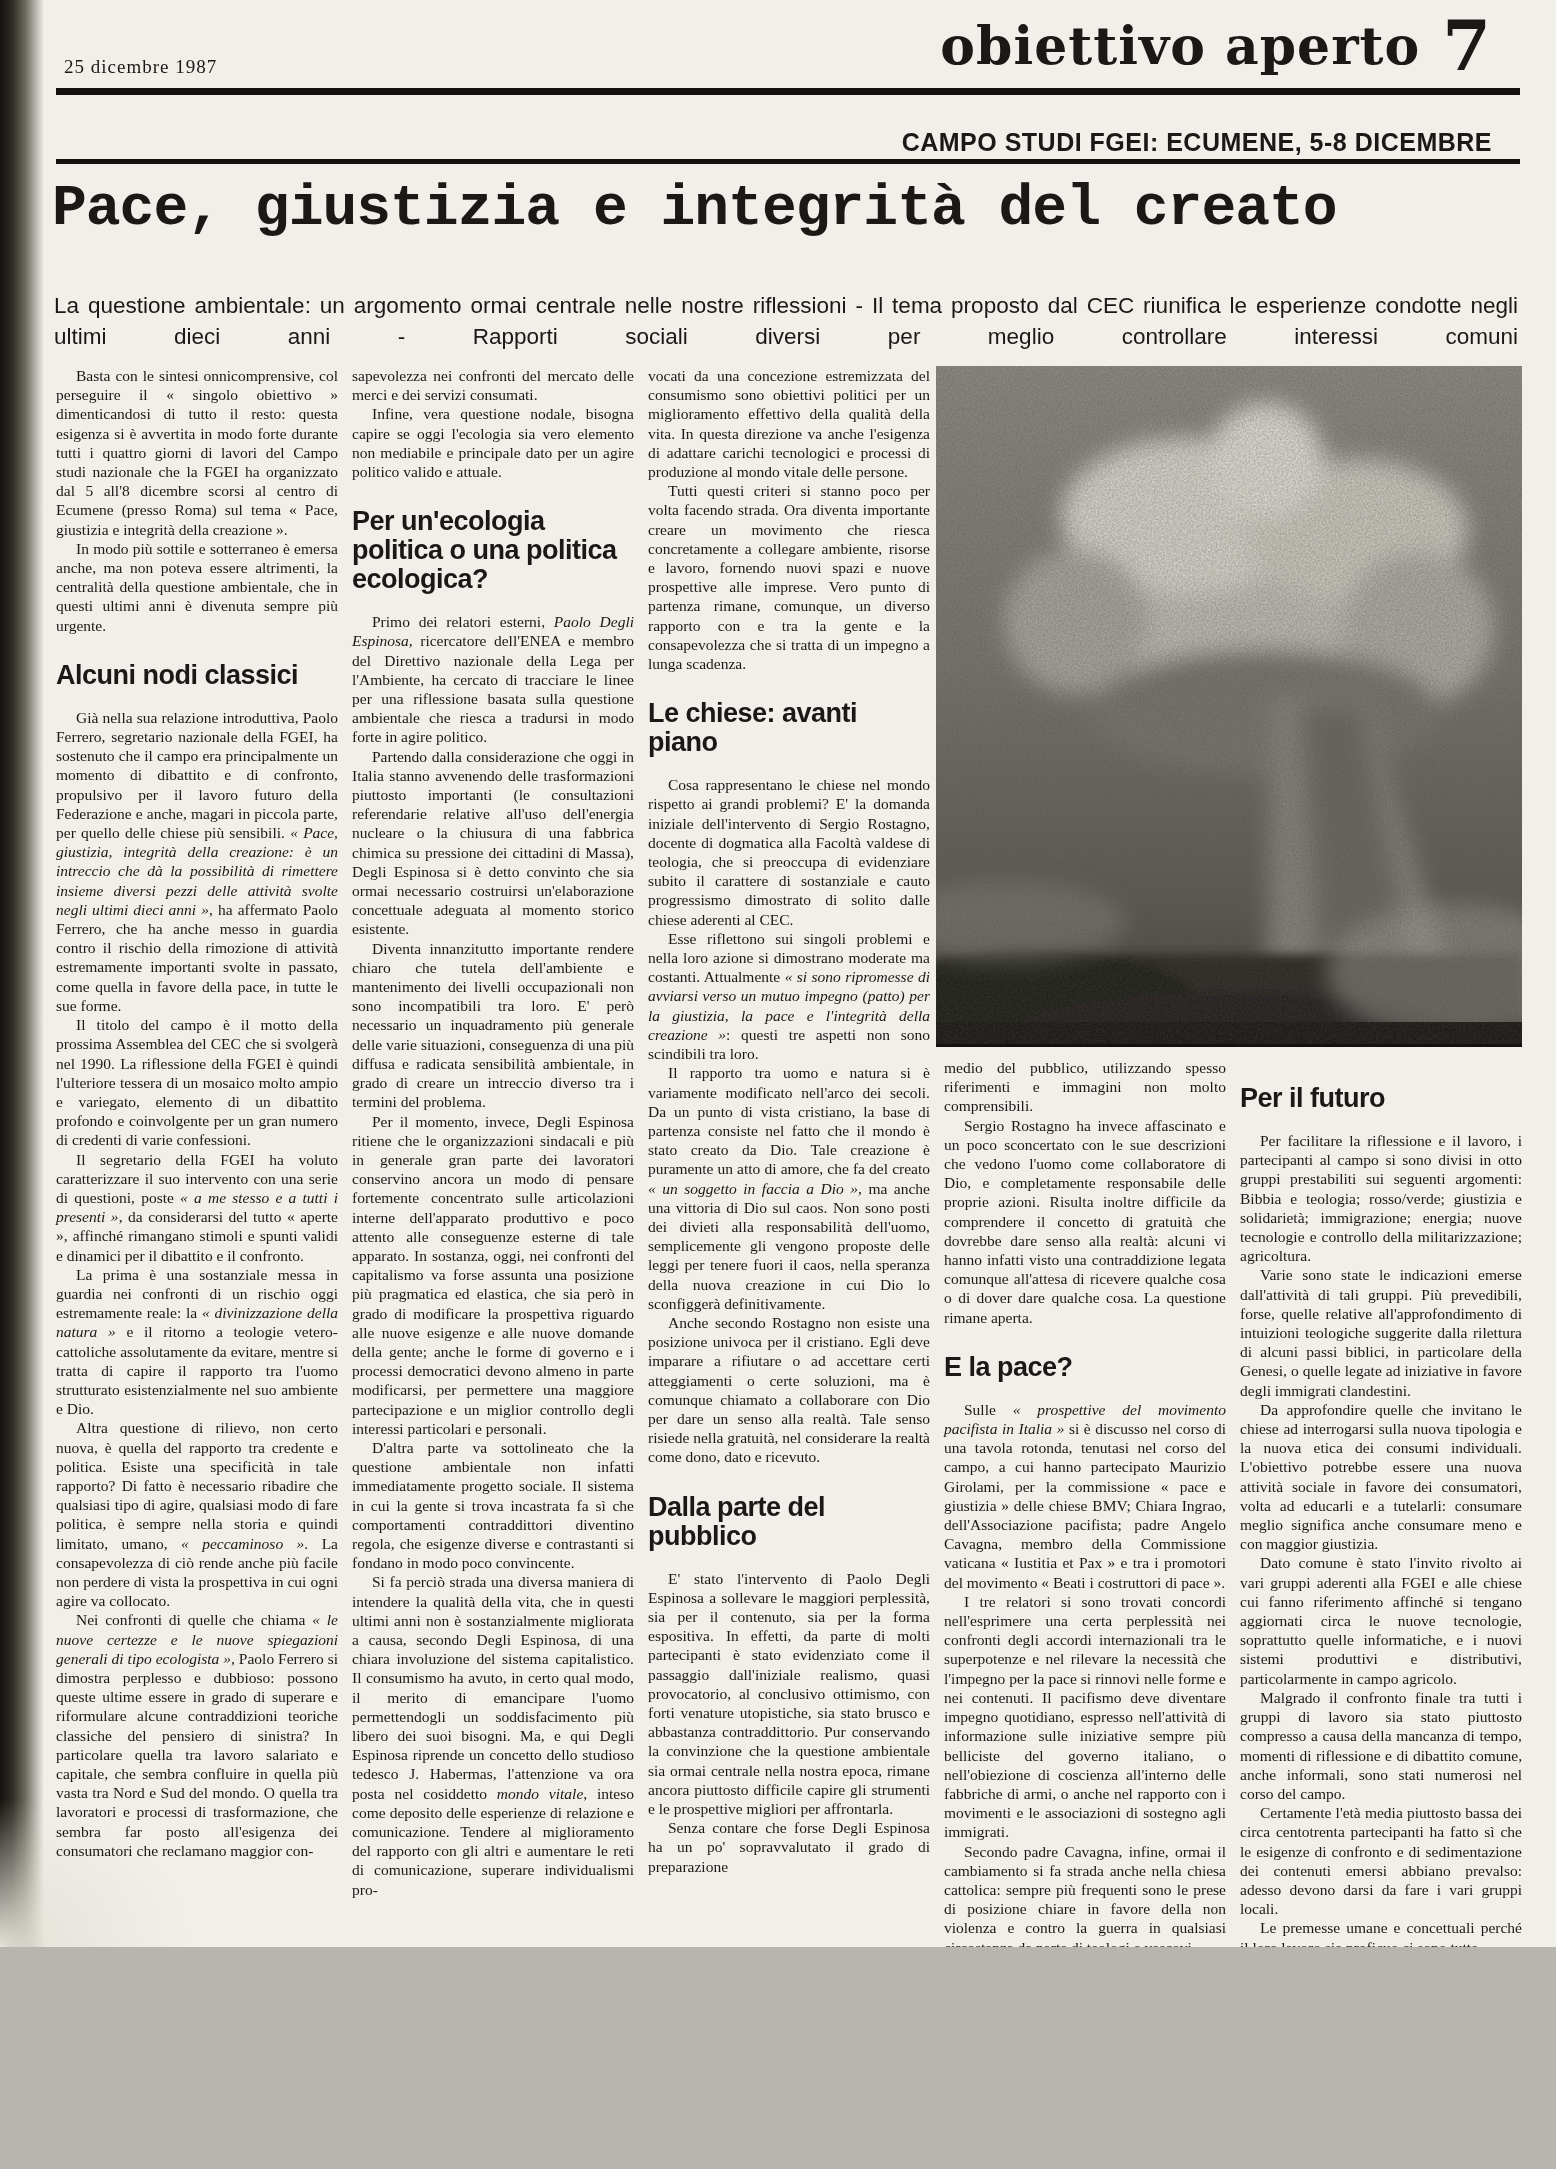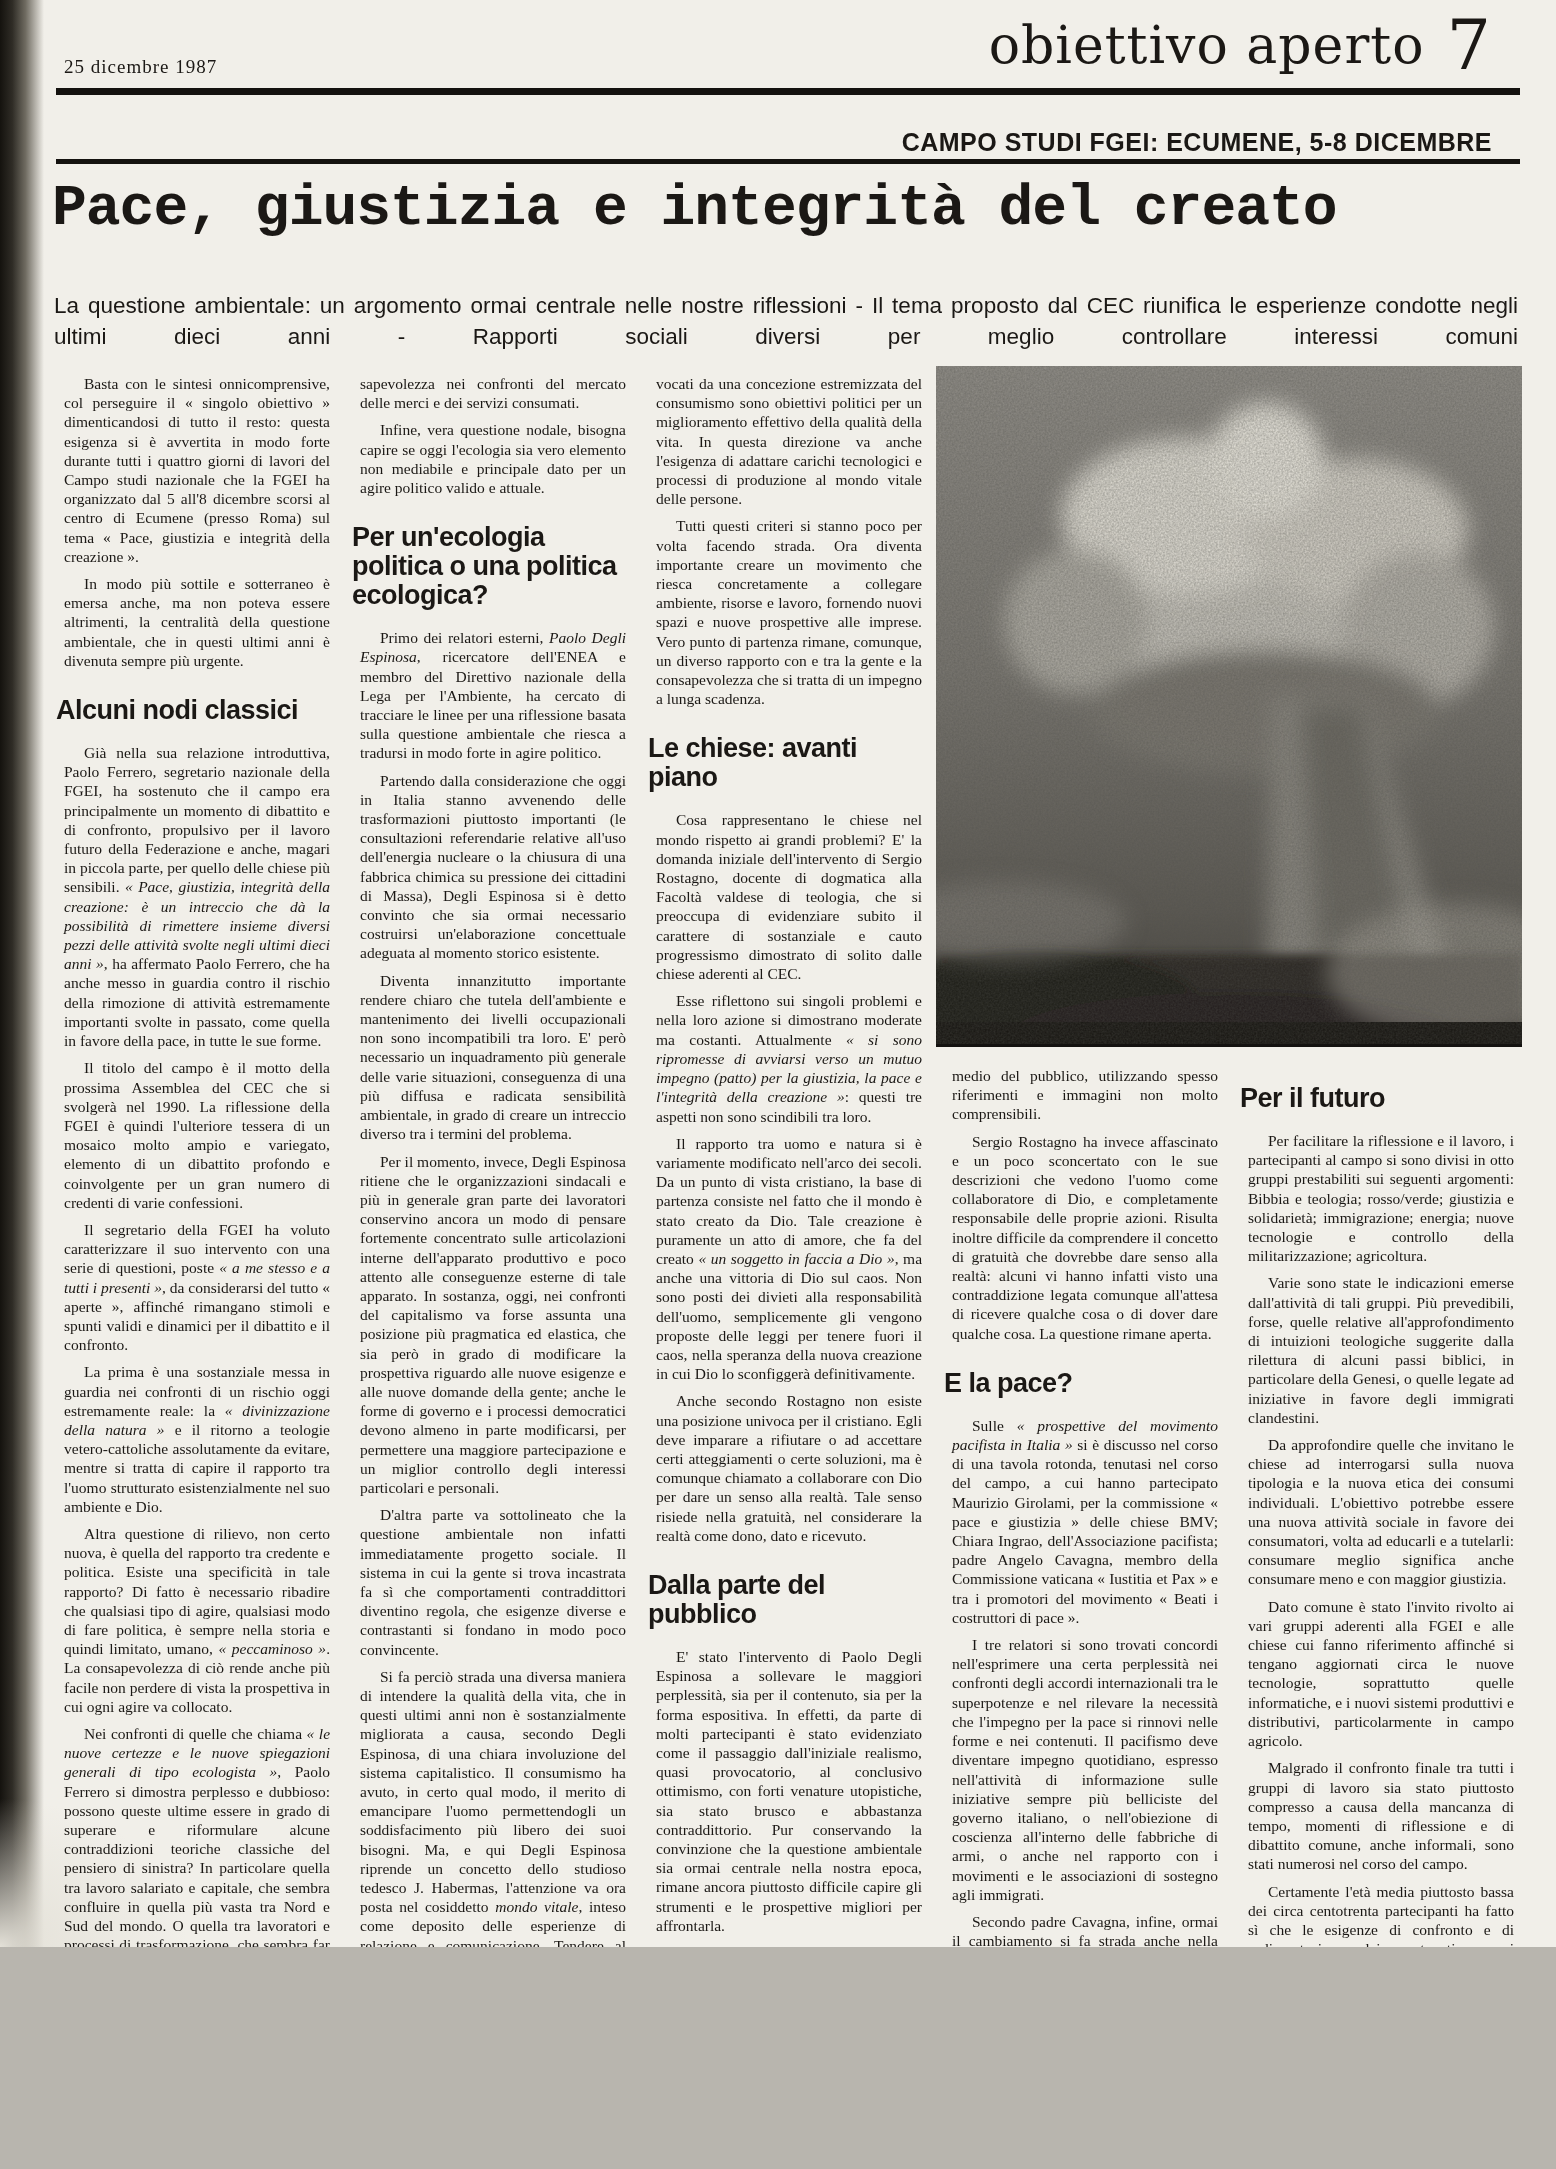--- a/index.html
+++ b/index.html
@@ -14,21 +14,21 @@
     background:linear-gradient(90deg,#14120e 0%,#2f2c26 28%,#6f6b61 58%,rgba(190,186,176,0) 100%);
   }
   .scan-corner-bl{
     position:absolute;left:0;bottom:0;width:190px;height:150px;
     background:radial-gradient(ellipse at 0% 100%, #e4e1d8 0%, rgba(228,225,216,0) 70%);
   }
   
   .date{position:absolute;left:64px;top:56px;font-size:19px;letter-spacing:1px;}
   .masthead{
     position:absolute;right:64px;top:4px;white-space:nowrap;
-    font-family:"DejaVu Serif", serif;font-weight:400;font-size:52px;letter-spacing:1px;
+    font-family:"DejaVu Serif", serif;font-weight:700;font-size:52px;letter-spacing:1px;
   }
   .masthead .pagenum{font-size:70px;margin-left:22px;vertical-align:-6px;}
   .rule-top{position:absolute;left:56px;right:36px;top:88px;height:7px;background:#14120f;}
   .kicker{
     position:absolute;right:64px;top:128px;
     font-family:"Liberation Sans", sans-serif;font-weight:700;font-size:25px;letter-spacing:.5px;
   }
   .rule-mid{position:absolute;left:56px;right:36px;top:159px;height:5px;background:#14120f;}
   .headline{
     position:absolute;left:52px;top:176px;white-space:nowrap;
@@ -39,21 +39,21 @@
     font-family:"Liberation Sans", sans-serif;font-size:22.5px;line-height:31px;
     text-align:justify;text-align-last:justify;
   }
   
   .col{
     position:absolute;top:366px;width:282px;
     text-align:justify;font-size:15.5px;line-height:19.2px;
   }
   #col1{left:56px;} #col2{left:352px;} #col3{left:648px;}
   #col4{left:944px;top:1058px;} #col5{left:1240px;top:1058px;}
-  .col p{margin:8px;text-indent:20px;}
+  .col p{margin:0;text-indent:20px;}
   .col p.noindent{text-indent:0;}
   .col h2{
     font-family:"Liberation Sans", sans-serif;font-weight:700;
     font-size:27px;line-height:29px;letter-spacing:-.5px;
     margin:26px 0 18px;text-align:left;
   }
   .col p.byline{text-align:right;font-weight:700;font-size:18px;margin-top:16px;text-indent:0;}
   
   .photo{
     position:absolute;left:936px;top:366px;width:586px;height:678px;

